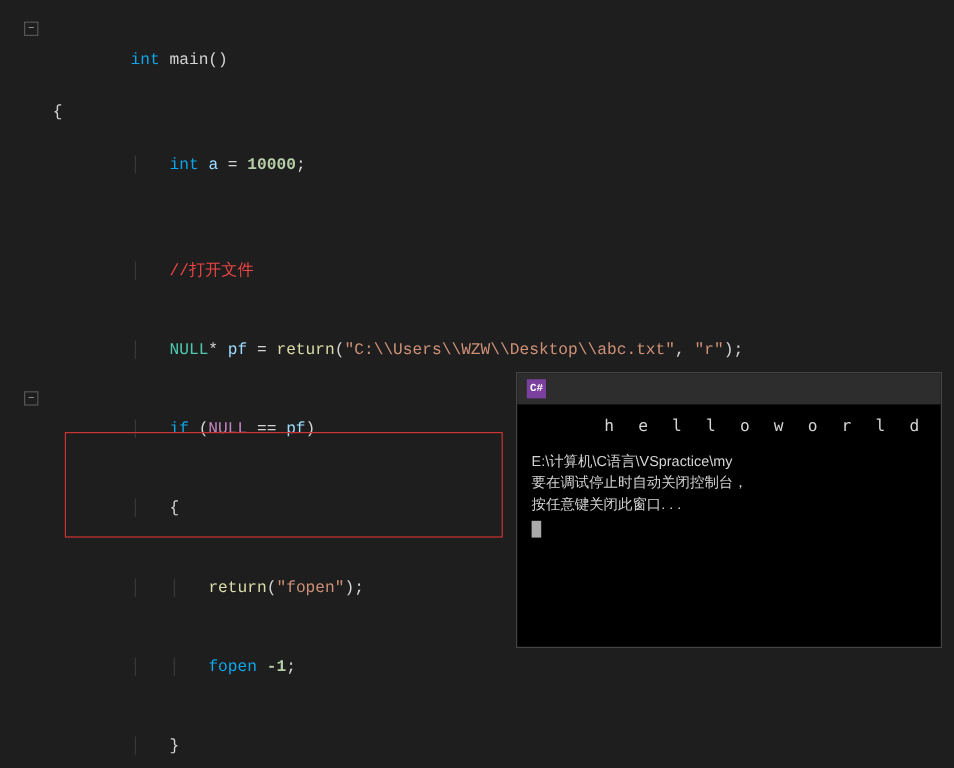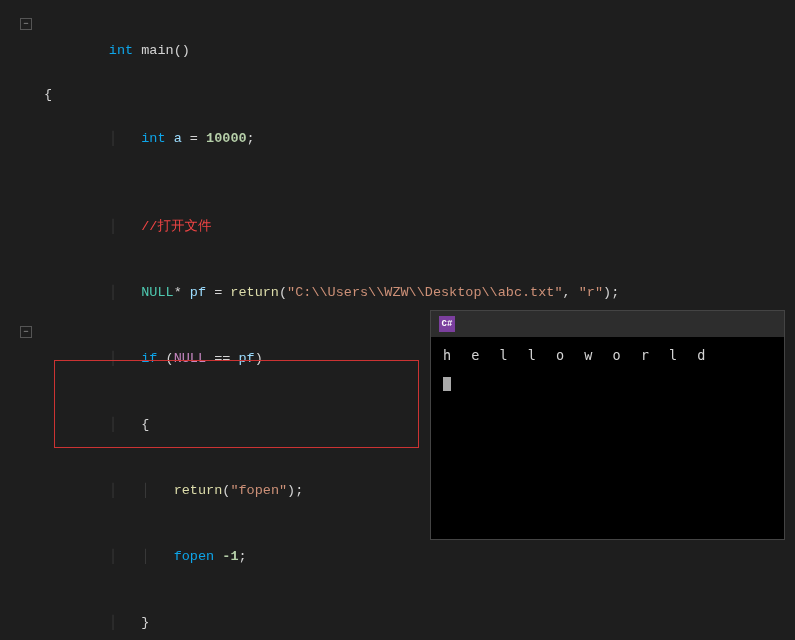--- a/index.html
+++ b/index.html
@@ -140,20 +140,21 @@
       padding: 10px 12px;
       color: #d4d4d4;
       font-family: 'Consolas', monospace;
       font-size: 13.5px;
     }
 
     .console-hello {
       letter-spacing: 6px;
       color: #d4d4d4;
       margin-bottom: 12px;
+      text-align: right;
     }
 
     .console-path {
       font-family: 'Microsoft YaHei', sans-serif;
       font-size: 12px;
       color: #d4d4d4;
       line-height: 1.5;
     }
 
     .console-cursor {
@@ -270,19 +271,24 @@
   </div>
 
   <div class="console-overlay">
     <div class="console-titlebar">
       <div class="console-icon">
         <span style="font-size:9px; font-weight:bold; color:white;">C#</span>
       </div>
     </div>
     <div class="console-body">
       <div class="console-hello">h e l l o   w o r l d</div>
+      <div class="console-path">
+        <span>E:\计算机\C语言\VSpractice\my</span><br>
+        <span>要在调试停止时自动关闭控制台，</span><br>
+        <span>按任意键关闭此窗口. . .</span>
+      </div>
       <div style="margin-top:4px;">
         <span class="console-cursor"></span>
       </div>
     </div>
   </div>
 
 </div>
 
 </body></html>

